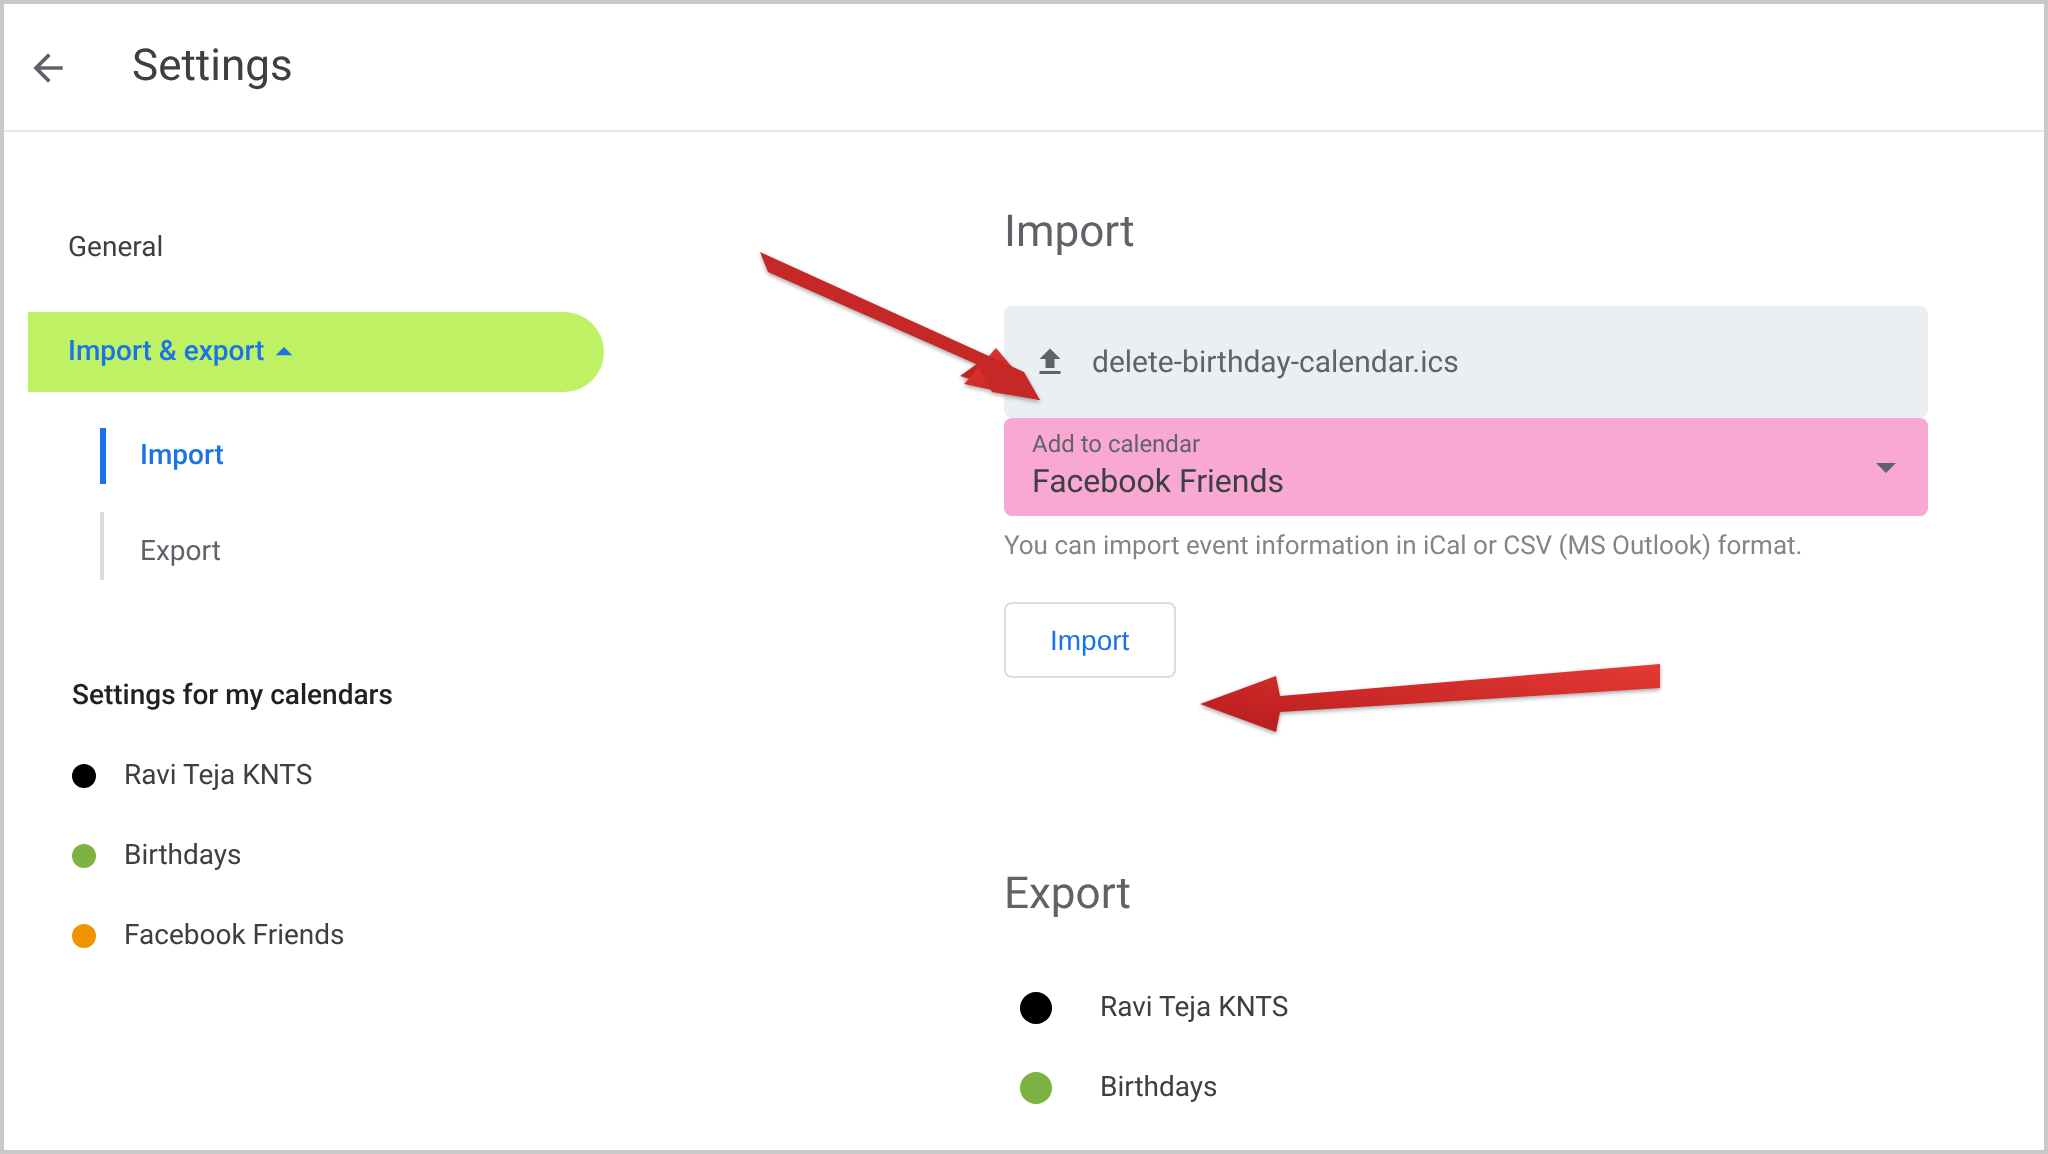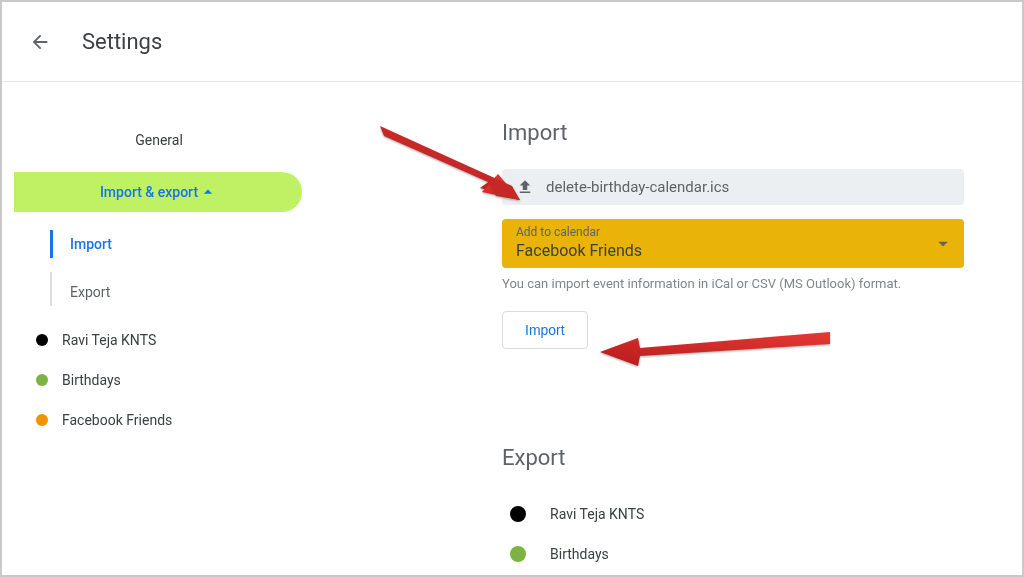--- a/index.html
+++ b/index.html
@@ -7,24 +7,24 @@
   body {
     font-family: "Google Sans", Roboto, Arial, sans-serif;
     background: #fff;
     color: #3c4043;
     border: 2px solid #c9c9c9;
     position: relative;
   }
 
   
   .header {
-    height: 80px;
-    display: flex;
-    align-items: center;
-    padding: 0 18px;
+    height: 64px;
+    display: flex;
+    align-items: center;
+    padding: 0 2px;
     border-bottom: 1px solid #e7e8e9;
   }
   .back-btn {
     width: 40px; height: 40px;
     display: flex; align-items: center; justify-content: center;
     border-radius: 50%;
     cursor: pointer;
     color: #5f6368;
   }
   .page-title {
@@ -41,21 +41,21 @@
 
   
   .sidebar {
     width: 300px;
     padding-left: 12px;
     flex-shrink: 0;
   }
   .sb-item {
     display: flex;
     align-items: center;
-    justify-content: center;
+    justify-content: flex-start;
     height: 40px;
     padding: 0 18px 0 20px;
     font-size: 14px;
     color: #3c4043;
     cursor: pointer;
     border-radius: 0 20px 20px 0;
     margin-bottom: 12px;
   }
   .sb-item.active {
     background: #bef264;
@@ -125,34 +125,33 @@
   }
   .sect-title {
     font-size: 22px;
     color: #5f6368;
     font-weight: 400;
     margin-bottom: 24px;
   }
   .file-picker {
     background: #eceff1;
     border-radius: 4px;
-    height: 36px;
+    height: 56px;
     display: flex;
     align-items: center;
     padding: 0 14px;
     gap: 12px;
     color: #5f6368;
     font-size: 15px;
     cursor: pointer;
-    margin-bottom: 14px;
   }
   .upload-icon { width: 18px; height: 18px; fill: #5f6368; }
 
   .add-to-cal {
-    background: #eab308;
+    background: #f9a8d4;
     border-radius: 4px;
     padding: 6px 14px 8px 14px;
     position: relative;
     margin-bottom: 8px;
     cursor: pointer;
   }
   .add-to-cal .label {
     font-size: 12px;
     color: #5f6368;
   }
@@ -228,20 +227,21 @@
         </svg>
     </div>
 
     <div class="sb-sub active">
       <span>Import</span>
     </div>
     <div class="sb-sub inactive">
       <span>Export</span>
     </div>
 
+    <div class="section-label">Settings for my calendars</div>
 
     <div class="cal-item">
       <span class="dot" style="background:#000000"></span>
       <span>Ravi Teja KNTS</span>
     </div>
     <div class="cal-item">
       <span class="dot" style="background:#7cb342"></span>
       <span>Birthdays</span>
     </div>
     <div class="cal-item">

